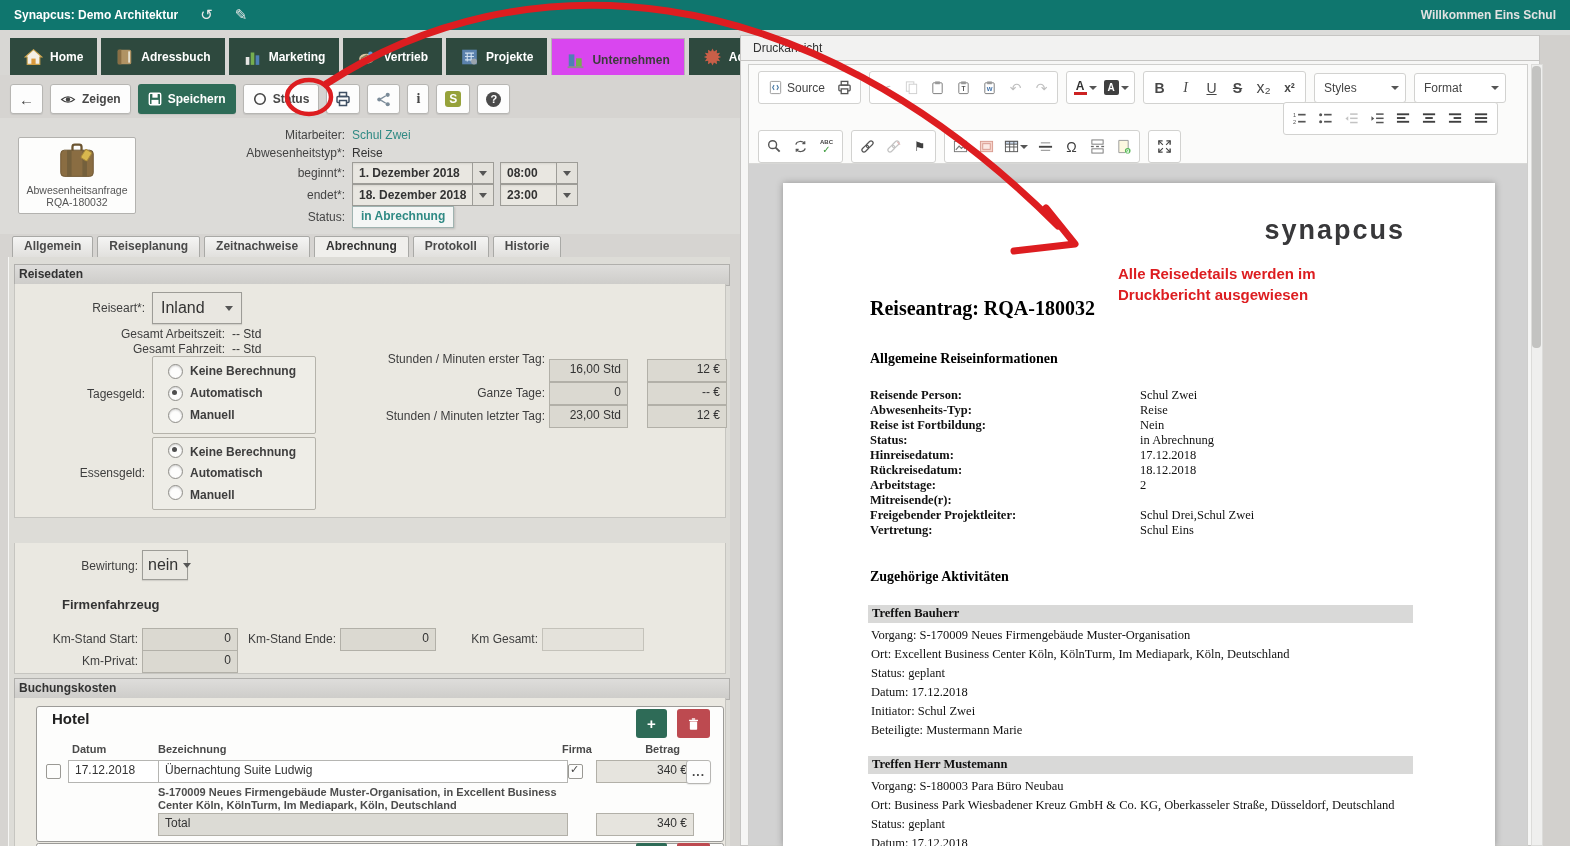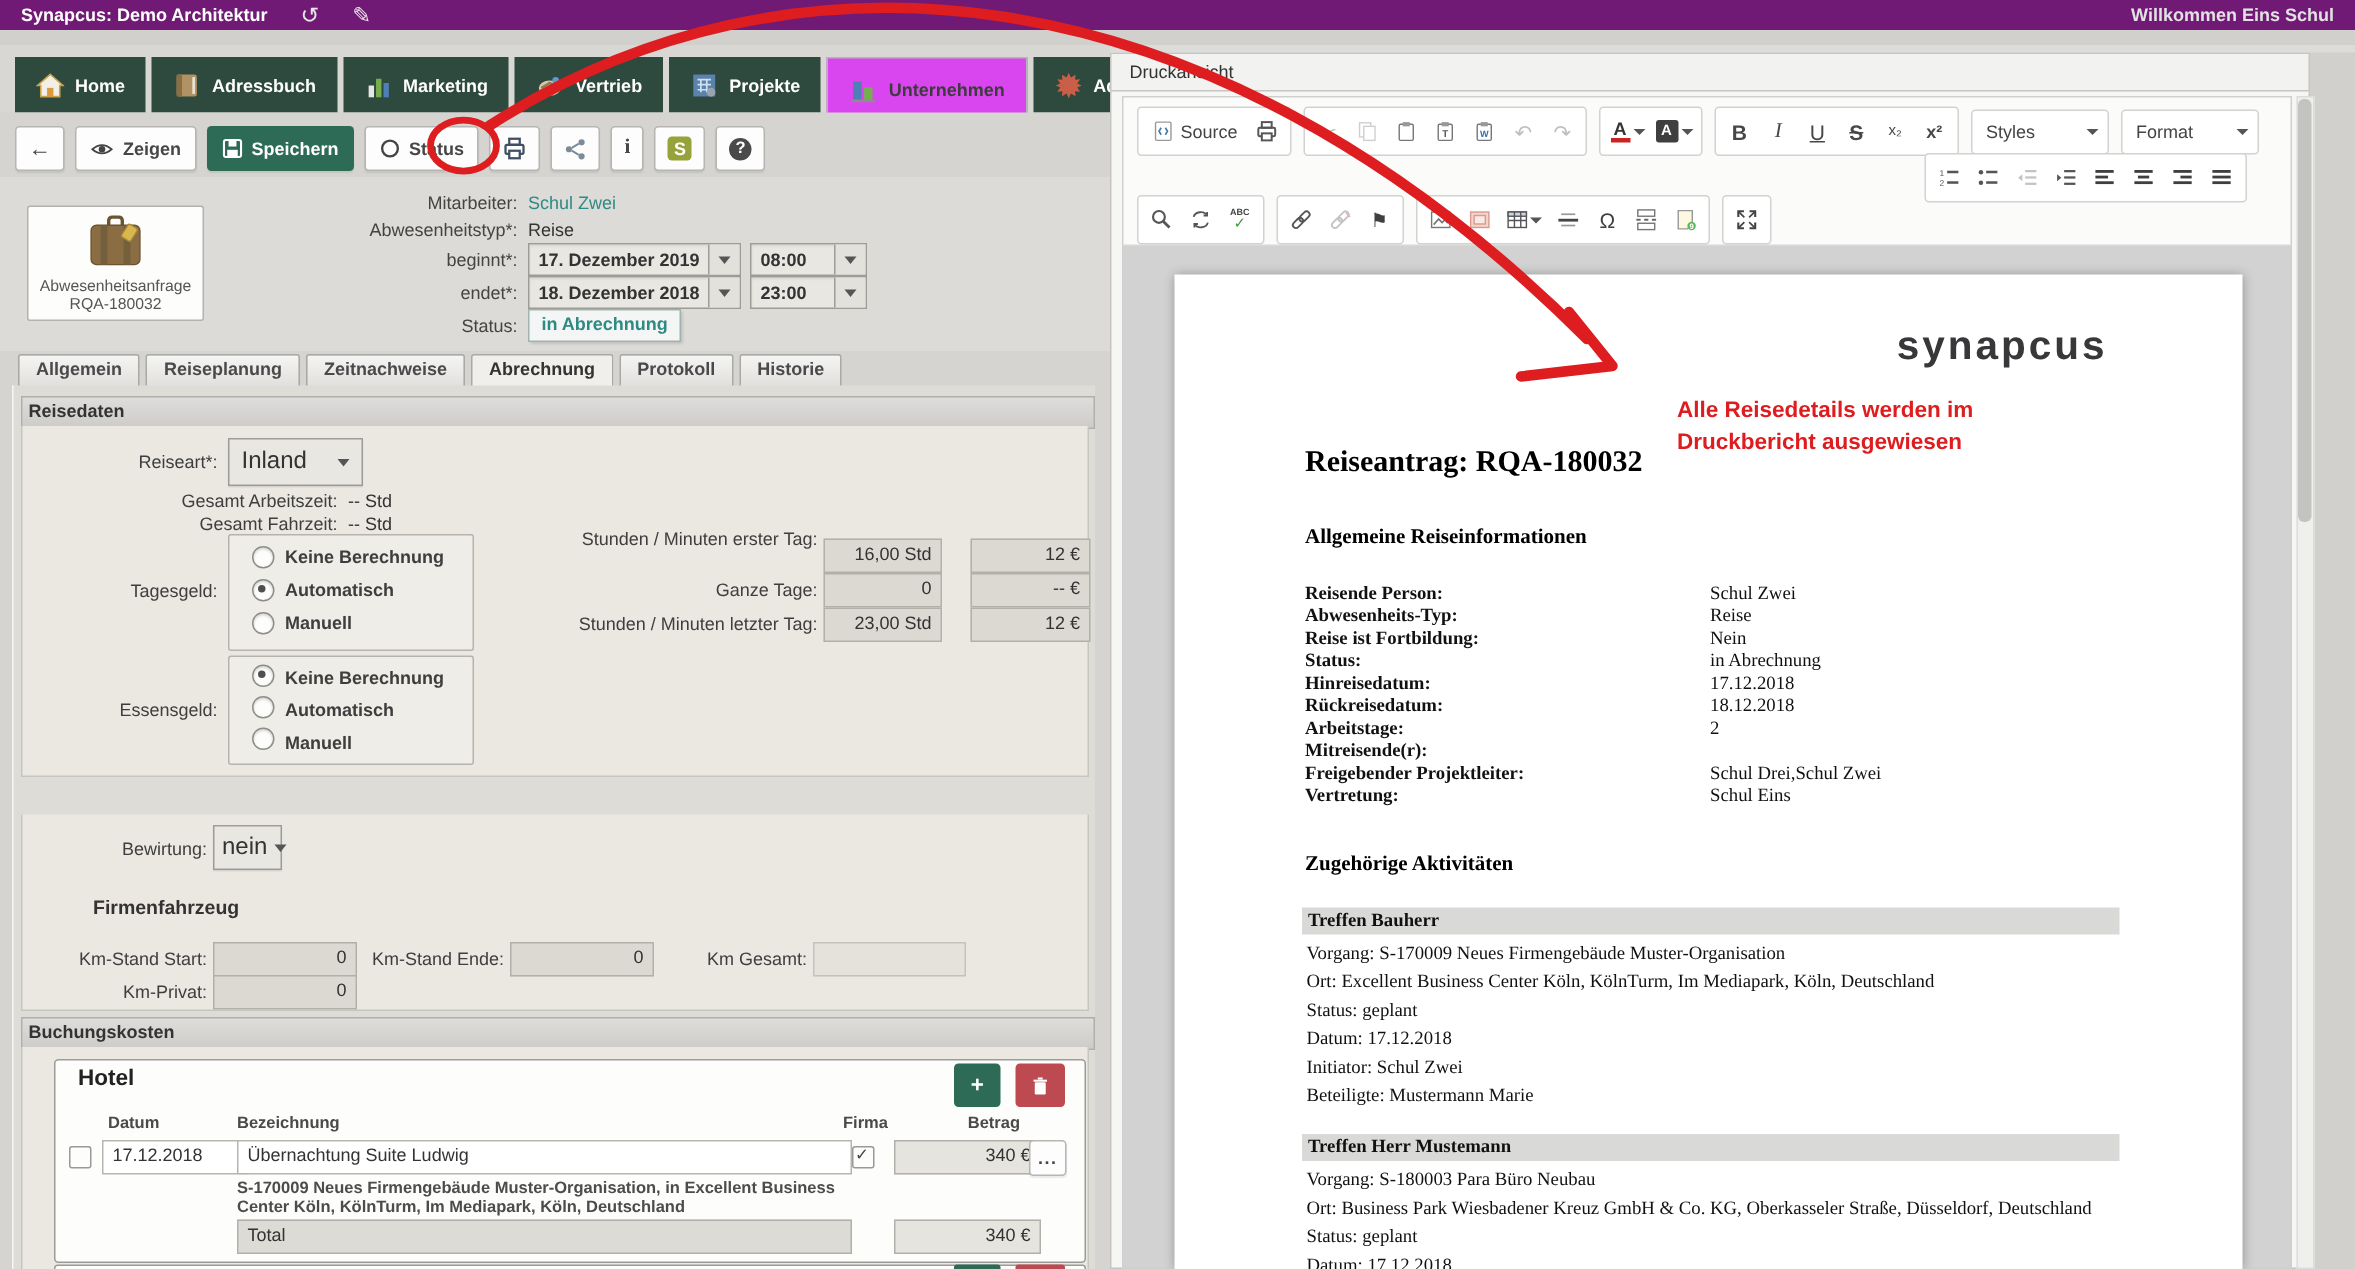--- a/index.html
+++ b/index.html
@@ -1,20 +1,20 @@
 <!DOCTYPE html>
 <html><head>
 <meta charset="utf-8">
 <style>
   html,body{margin:0;padding:0;}
   body{width:1570px;height:846px;overflow:hidden;background:#d2d0cd;font-family:"Liberation Sans",sans-serif;}
   #app{position:relative;width:1570px;height:846px;}
   .abs{position:absolute;box-sizing:border-box;}
   
-  .topbar{left:0;top:0;width:1570px;height:20px;background:#701a75;color:#fff;display:flex;align-items:center;}
+  .topbar{left:0;top:0;width:1570px;height:30px;background:#0f766e;color:#fff;display:flex;align-items:center;}
   .topbar-title{font-size:12px;font-weight:bold;margin-left:14px;}
   .topicon{margin-left:22px;font-size:15px;color:#e8e8e8;cursor:pointer;}
   .topbar-right{position:absolute;right:14px;font-size:12px;font-weight:bold;color:#e2e2e2;}
   
   .navstrip{left:0;top:30px;width:740px;height:45px;background:#d8d7d4;}
   .navtabs{left:10px;top:38px;display:flex;gap:4px;}
   .ntab{height:37px;background:#2e493e;color:#fff;display:flex;align-items:center;gap:7px;padding:0 14px;font-size:12px;font-weight:bold;cursor:pointer;}
   .ntab.active{background:#d946ef;color:#3c3c3c;border:1px solid #b5b5b3;border-bottom:none;height:41px;}
   .ntab svg{width:19px;height:18px;}
   
@@ -219,21 +219,21 @@
     </svg>
     <div class="card-label">Abwesenheitsanfrage</div>
     <div class="card-label">RQA-180032</div>
   </div>
   <div class="flabel" style="left:195px;top:128px;">Mitarbeiter:</div>
   <div class="fval teal" style="left:352px;top:128px;">Schul Zwei</div>
   <div class="flabel" style="left:195px;top:146px;">Abwesenheitstyp*:</div>
   <div class="fval" style="left:352px;top:146px;">Reise</div>
   <div class="flabel" style="left:195px;top:166px;">beginnt*:</div>
   <div class="dsel" style="left:352px;top:162px;width:140px;">
-      <span class="txt">17. Dezember 2019</span>
+      <span class="txt">1. Dezember 2018</span>
       <span class="arr">
         <span class="tri"></span>
       </span>
     </div>
   <div class="dsel" style="left:500px;top:162px;width:76px;">
       <span class="txt">08:00</span>
       <span class="arr">
         <span class="tri"></span>
       </span>
     </div>
@@ -418,21 +418,21 @@
       <div class="ebtn" style="width:30px;">
           <span style="width:15px;height:15px;background:#3f3f3f;border-radius:2px;color:#fff;font-size:10px;font-weight:bold;display:flex;align-items:center;justify-content:center;">A</span>
           <span class="tri" style="border-top-width:4px;margin-left:2px;"></span>
         </div>
     </div>
     <div class="egrp">
       <div class="ebtn" style="font-weight:bold;">B</div>
       <div class="ebtn" style="font-style:italic;font-family:'Liberation Serif',serif;">I</div>
       <div class="ebtn" style="text-decoration:underline;">U</div>
       <div class="ebtn" style="text-decoration:line-through;font-weight:bold;">S</div>
-      <div class="ebtn" style="font-size:10px;font-weight:normal;text-align:right;">x₂</div>
+      <div class="ebtn" style="font-size:16px;font-weight:normal;text-align:right;">x₂</div>
       <div class="ebtn" style="font-size:12px;font-weight:bold;">x²</div>
     </div>
     <div class="eselect">
         <span class="txt">Styles</span>
         <span class="sarr">
           <span class="tri" style="border-top-width:4px;"></span>
         </span>
       </div>
     <div class="eselect">
         <span class="txt">Format</span>

